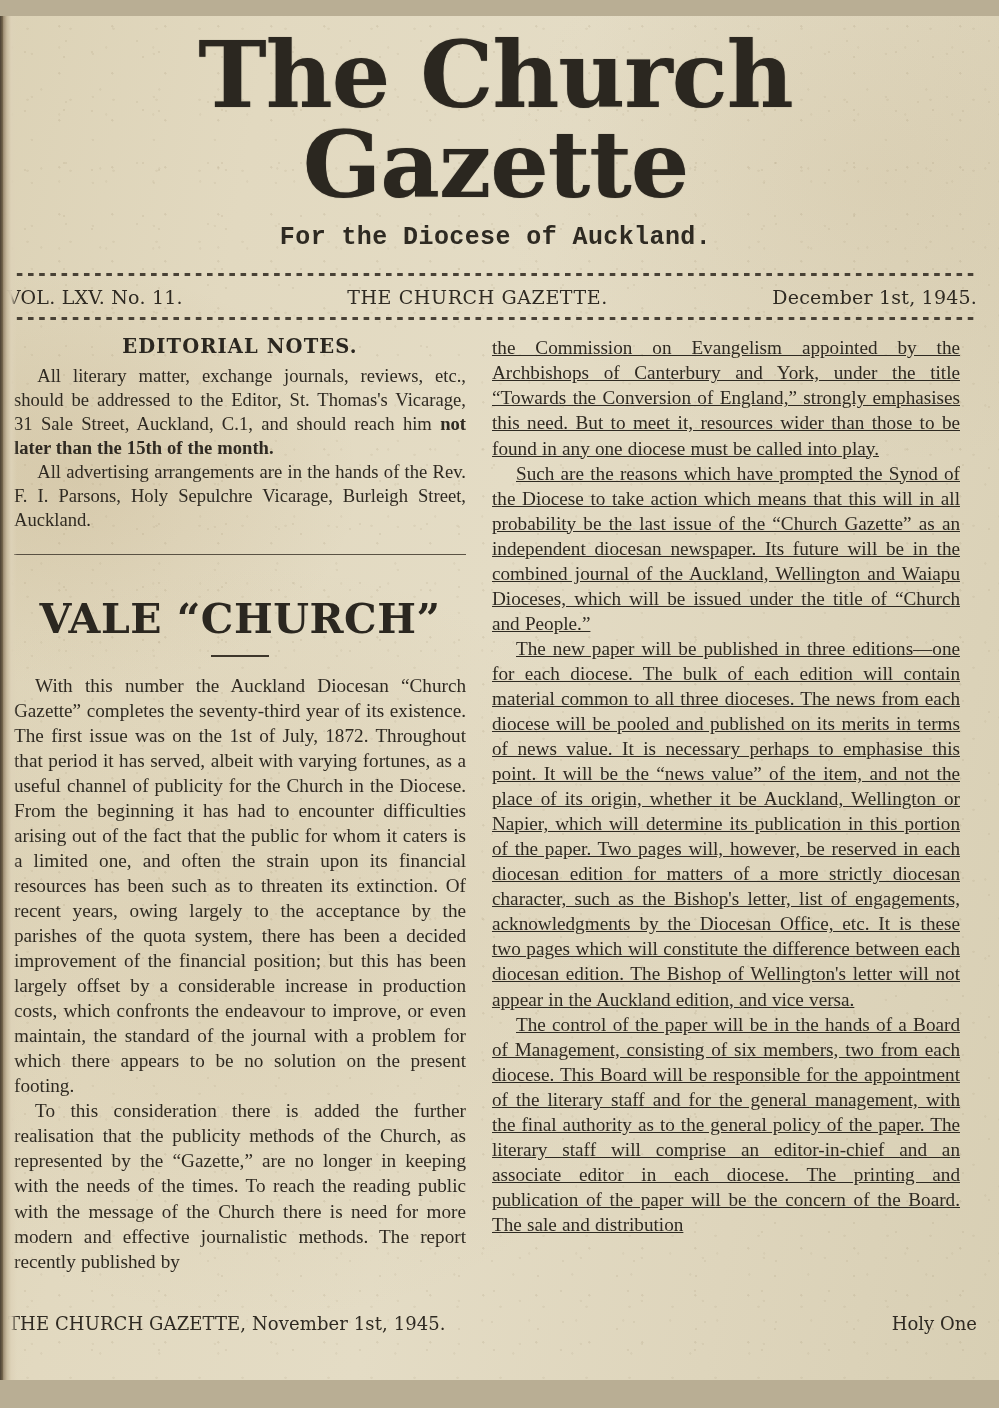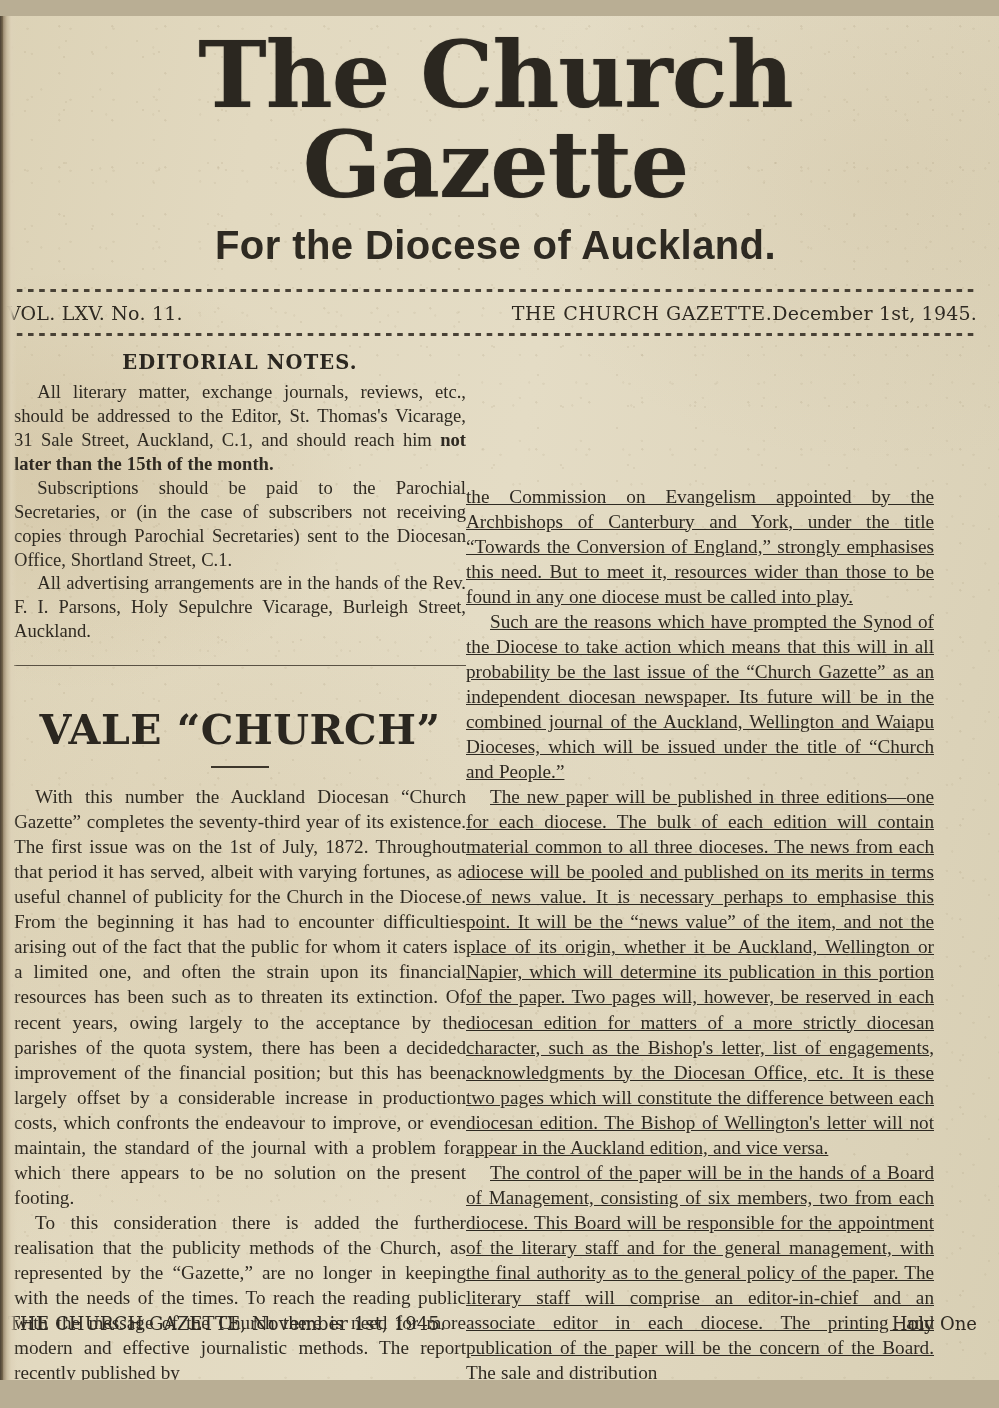--- a/index.html
+++ b/index.html
@@ -75,23 +75,23 @@
     font-family: "DejaVu Serif", "Liberation Serif", serif;
     font-weight: 700;
     font-size: 92px;
     line-height: .98;
     letter-spacing: -1px;
     color: #2b2720;
     margin: 0;
     text-shadow: 0 0 1px rgba(43,39,32,.5);
   }
   .masthead-sub {
-    font-family: Liberation Sans, sans-serif;
-    font-weight: 700;
-    font-size: 40px;
+    font-family: Liberation Mono, monospace;
+    font-weight: 700;
+    font-size: 25px;
     letter-spacing: .4px;
     color: #2e2a22;
     margin: 13px 0 0 0;
   }
 
   
   .bead-rule {
     height: 9px;
     margin: 0;
     background-image:
@@ -107,28 +107,29 @@
   .volline {
     display: flex;
     align-items: baseline;
     font-family: "DejaVu Serif", "Liberation Serif", serif;
     font-size: 19px;
     letter-spacing: .2px;
     padding: 7px 0 6px 0;
     color: #2f2a22;
   }
   .volline .vol  { flex: 0 0 auto; margin-left: -7px; }
-  .volline .mid  { flex: 1 1 auto; text-align: right; letter-spacing: .6px; }
+  .volline .mid  { flex: 1 1 auto; text-align: center; letter-spacing: .6px; }
   .volline .date { flex: 0 0 auto; }
 
   
   .cols {
     display: flex;
+    gap: 26px;
     margin-top: 12px;
-    align-items: flex-end;
+    align-items: flex-start;
   }
   .col { flex: 1 1 0; min-width: 0; }
   .col-left  { max-width: 452px; }
   .col-right { max-width: 468px; text-decoration: underline; }
 
   .sec-head {
     text-align: center;
     font-family: "DejaVu Serif", "Liberation Serif", serif;
     font-weight: 700;
     font-size: 19.5px;
@@ -212,21 +213,20 @@
 
     <div class="bead-rule bot"></div>
 
     <div class="cols">
 
       <div class="col col-left">
 
         <div class="editorial">
           <div class="sec-head">EDITORIAL NOTES.</div>
           <p class="body"><span>All literary matter, exchange journals, reviews, etc., should be addressed to the Editor, St. Thomas's Vicarage, 31 Sale Street, Auckland, C.1, and should reach him </span><b>not later than the 15th of the month.</b></p>
-          <p class="body">Subscriptions should be paid to the Parochial Secretaries, or (in the case of subscribers not receiving copies through Parochial Secretaries) sent to the Diocesan Office, Shortland Street, C.1.</p>
           <p class="body">All advertising arrangements are in the hands of the Rev. F. I. Parsons, Holy Sepulchre Vicarage, Burleigh Street, Auckland.</p>
         </div>
 
         <hr class="hr-thin">
 
         <div class="vale-head">VALE “CHURCH”</div>
         <div class="vale-dash"></div>
 
         <p class="body tight">With this number the Auckland Diocesan “Church Gazette” completes the seventy-third year of its existence.  The first issue was on the 1st of July, 1872.  Throughout that period it has served, albeit with varying fortunes, as a useful channel of publicity for the Church in the Diocese.  From the beginning it has had to encounter difficulties arising out of the fact that the public for whom it caters is a limited one, and often the strain upon its financial resources has been such as to threaten its extinction.  Of recent years, owing largely to the acceptance by the parishes of the quota system, there has been a decided improvement of the financial position; but this has been largely offset by a considerable increase in production costs, which confronts the endeavour to improve, or even maintain, the standard of the journal with a problem for which there appears to be no solution on the present footing.</p>
         <p class="body tight">To this consideration there is added the further realisation that the publicity methods of the Church, as represented by the “Gazette,” are no longer in keeping with the needs of the times.  To reach the reading public with the message of the Church there is need for more modern and effective journalistic methods.  The report recently published by</p>

